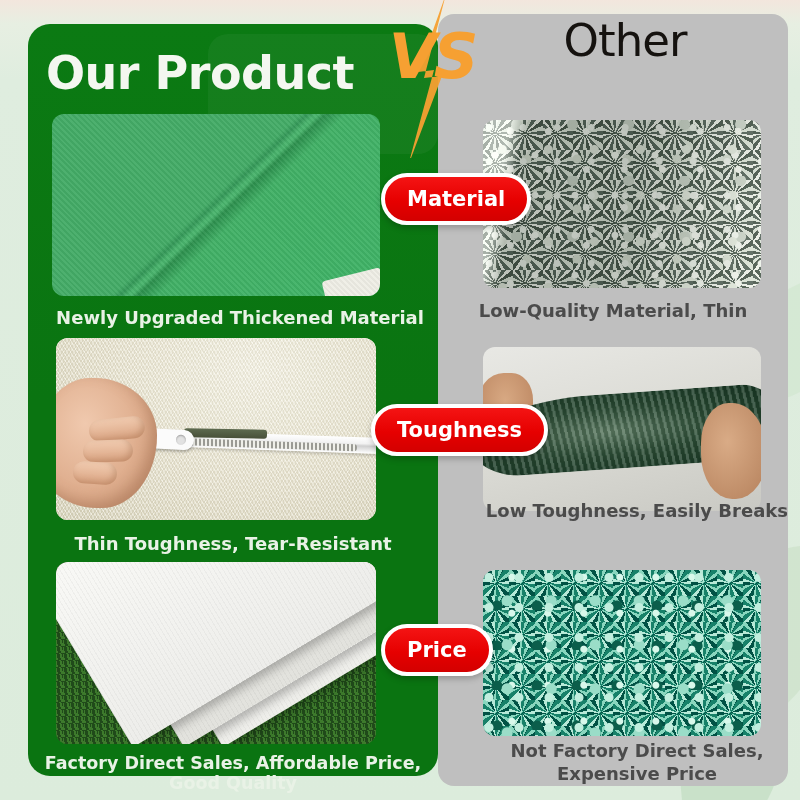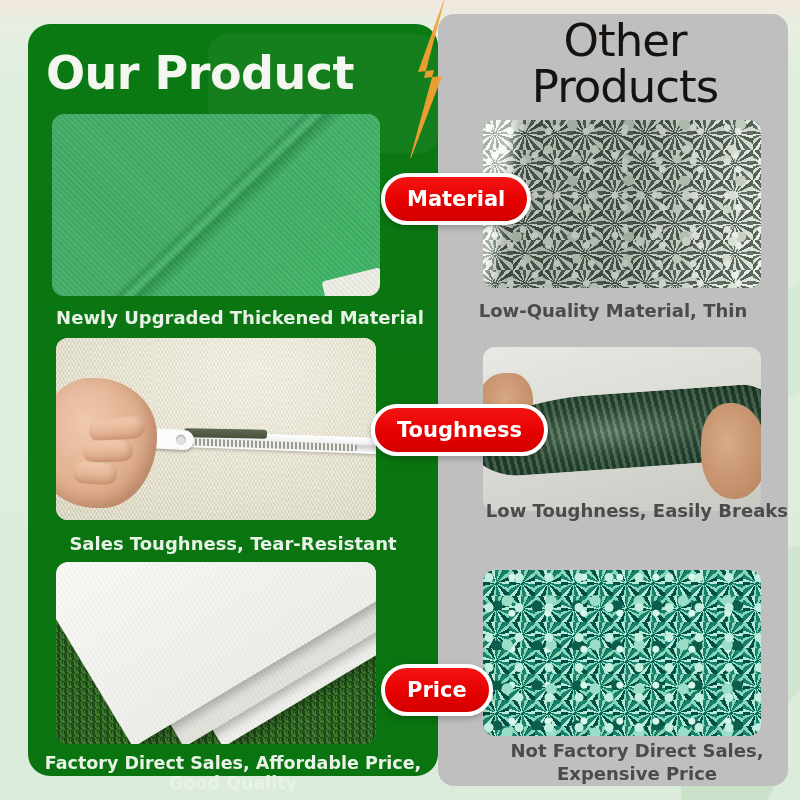--- a/index.html
+++ b/index.html
@@ -310,21 +310,21 @@
     border: 4px solid #ffffff;
     border-radius: 26px;
     color: #ffffff;
     font-size: 21px;
     font-weight: bold;
     white-space: nowrap;
     box-shadow: 0 3px 6px rgba(0,0,0,.22);
   }
   .b-material  { left: 381px; top: 173px; }
   .b-toughness { left: 371px; top: 404px; }
-  .b-price     { left: 381px; top: 624px; margin-top: 40px; }
+  .b-price     { left: 381px; top: 624px; }
 
   
   .cap-left {
     position: absolute;
     z-index: 7;
     width: 410px;
     left: 28px;
     text-align: center;
     color: #e9f2e6;
     font-size: 18px;
@@ -359,27 +359,27 @@
   <div class="leaf leaf-c"></div>
 
   <div class="card-right"></div>
 
   <div class="card-left"></div>
 
   <div class="title-ours">Our Product</div>
 
   <div class="title-other">
     <span>Other</span>
-    <span>Products</span>
   </div>
 
   <div class="vs-wrap">
     <svg class="bolt" viewBox="0 0 120 160">
       <polygon points="74,-4 46,74 62,72 36,168 70,78 52,80" fill="#f6a032" opacity="0.95"></polygon>
     </svg>
+    <div class="vs-text">VS</div>
   </div>
 
   <div class="photo p-l1">
     <div class="inner fab-green">
       <div class="fold"></div>
       <div class="corner"></div>
     </div>
   </div>
 
   <div class="photo p-l2">
@@ -419,20 +419,20 @@
 
   <div class="photo p-r3">
     <div class="inner tex-teal"></div>
   </div>
 
   <div class="badge b-material">Material</div>
   <div class="badge b-toughness">Toughness</div>
   <div class="badge b-price">Price</div>
 
   <div class="cap-left cl1">Newly Upgraded Thickened Material</div>
-  <div class="cap-left cl2">Sales Toughness, Tear-Resistant</div>
+  <div class="cap-left cl2">Thin Toughness, Tear-Resistant</div>
   <div class="cap-left cl3">Factory Direct Sales, Affordable Price, Good Quality</div>
 
   <div class="cap-right cr1">Low-Quality Material, Thin</div>
   <div class="cap-right cr2">Low Toughness, Easily Breaks</div>
   <div class="cap-right cr3">Not Factory Direct Sales, Expensive Price</div>
 
 </div>
 
 </body></html>

